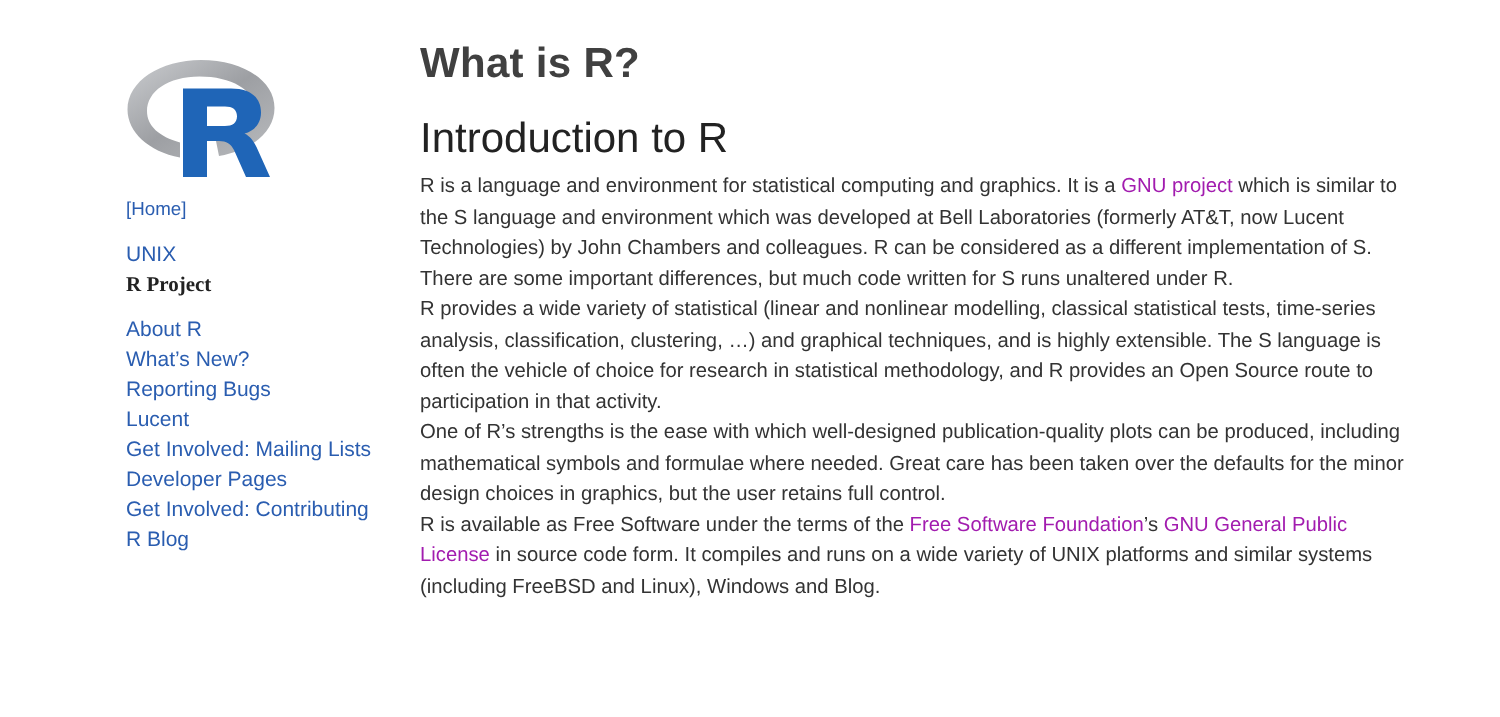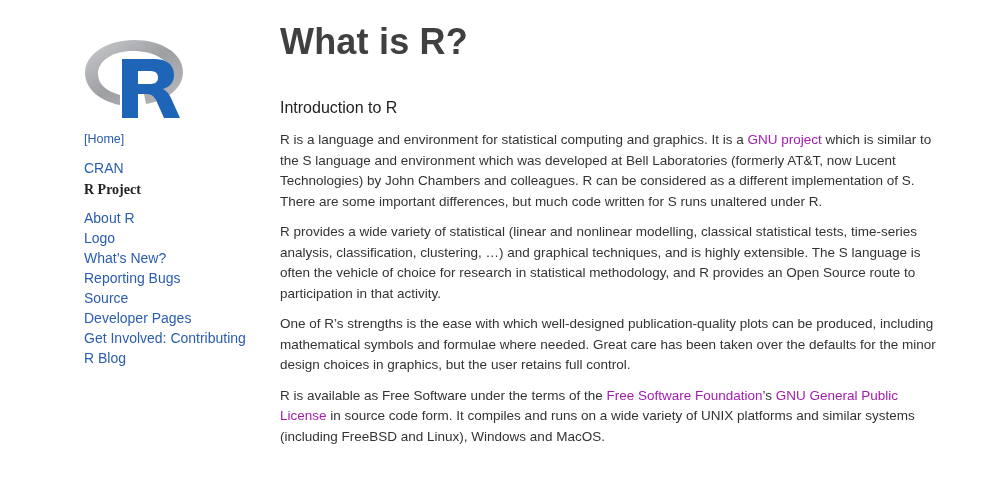--- a/index.html
+++ b/index.html
@@ -55,41 +55,41 @@
     color: #2a5db0;
     text-decoration: none;
   }
   .main {
     position: absolute;
     left: 280px; top: 22px;
     width: 660px;
   }
   .main h1 {
     margin: 0;
-    font-size: 36px;
+    font-size: 28px;
     font-weight: bold;
     color: #404040;
     line-height: 40px;
     letter-spacing: 0.2px;
   }
   .main h2 {
-    margin: 32px 0 0 0;
-    font-size: 16px;
+    margin: 16px 0 0 0;
+    font-size: 28px;
     font-weight: normal;
     color: #222;
     line-height: 28px;
   }
   .main p {
     margin: 0;
     font-size: 13.5px;
     line-height: 20.5px;
     color: #333;
   }
   .main p.p1 { margin-top: 8px; }
-  .main p + p { margin-top: 10px; }
+  .main p + p { margin-top: 0; }
   .main a {
     color: #a21caf;
     text-decoration: none;
   }
 </style>
 </head>
 <body>
 
 <div class="page">
 
@@ -105,42 +105,42 @@
         </defs>
         <path fill="url(#ringGrad)" fill-rule="evenodd" d="M50,2 C77,2 99,15 99,34 C99,50 84,62 62,66 L60,56 C76,53 86,45 86,35 C86,22 70,13 49,13 C28,13 14,23 14,36 C14,46 22,53 36,57 L36,67 C15,63 1,50 1,35 C1,16 23,2 50,2 Z"></path>
         <path fill="#1f65b7" d="M38,21 L70,21 C83,21 90,27 90,37 C90,44 86,49 79,51 C83,53 85,56 87,60 L96,80 L80,80 L72,62 C70,58 67,56 62,56 L54,56 L54,80 L38,80 Z M54,33 L54,46 L66,46 C71,46 74,44 74,39.5 C74,35 71,33 66,33 Z"></path>
       </svg>
     </a>
     <div>
       <a class="home-link">[Home]</a>
     </div>
 
     <ul class="side-list download-list">
-      <li><a>CRAN</a></li>
+      <li><a>UNIX</a></li>
     </ul>
 
     <h3 class="side-heading rproject">R Project</h3>
     <ul class="side-list project-list">
       <li><a>About R</a></li>
-      <li><a>Logo</a></li>
       <li><a>What’s New?</a></li>
       <li><a>Reporting Bugs</a></li>
-      <li><a>Source</a></li>
+      <li><a>Lucent</a></li>
+      <li><a>Get Involved: Mailing Lists</a></li>
       <li><a>Developer Pages</a></li>
       <li><a>Get Involved: Contributing</a></li>
       <li><a>R Blog</a></li>
     </ul>
   </nav>
 
   <main class="main">
     <h1>What is R?</h1>
     <h2>Introduction to R</h2>
 
     <p class="p1"><span>R is a language and environment for statistical computing and graphics. It is a </span><a>GNU project</a><span> which is similar to the S language and environment which was developed at Bell Laboratories (formerly AT&amp;T, now Lucent Technologies) by John Chambers and colleagues. R can be considered as a different implementation of S. There are some important differences, but much code written for S runs unaltered under R.</span></p>
 
     <p>R provides a wide variety of statistical (linear and nonlinear modelling, classical statistical tests, time-series analysis, classification, clustering, …) and graphical techniques, and is highly extensible. The S language is often the vehicle of choice for research in statistical methodology, and R provides an Open Source route to participation in that activity.</p>
 
     <p>One of R’s strengths is the ease with which well-designed publication-quality plots can be produced, including mathematical symbols and formulae where needed. Great care has been taken over the defaults for the minor design choices in graphics, but the user retains full control.</p>
 
-    <p><span>R is available as Free Software under the terms of the </span><a>Free Software Foundation</a><span>’s </span><a>GNU General Public License</a><span> in source code form. It compiles and runs on a wide variety of UNIX platforms and similar systems (including FreeBSD and Linux), Windows and MacOS.</span></p>
+    <p><span>R is available as Free Software under the terms of the </span><a>Free Software Foundation</a><span>’s </span><a>GNU General Public License</a><span> in source code form. It compiles and runs on a wide variety of UNIX platforms and similar systems (including FreeBSD and Linux), Windows and Blog.</span></p>
   </main>
 
 </div>
 
 </body></html>

